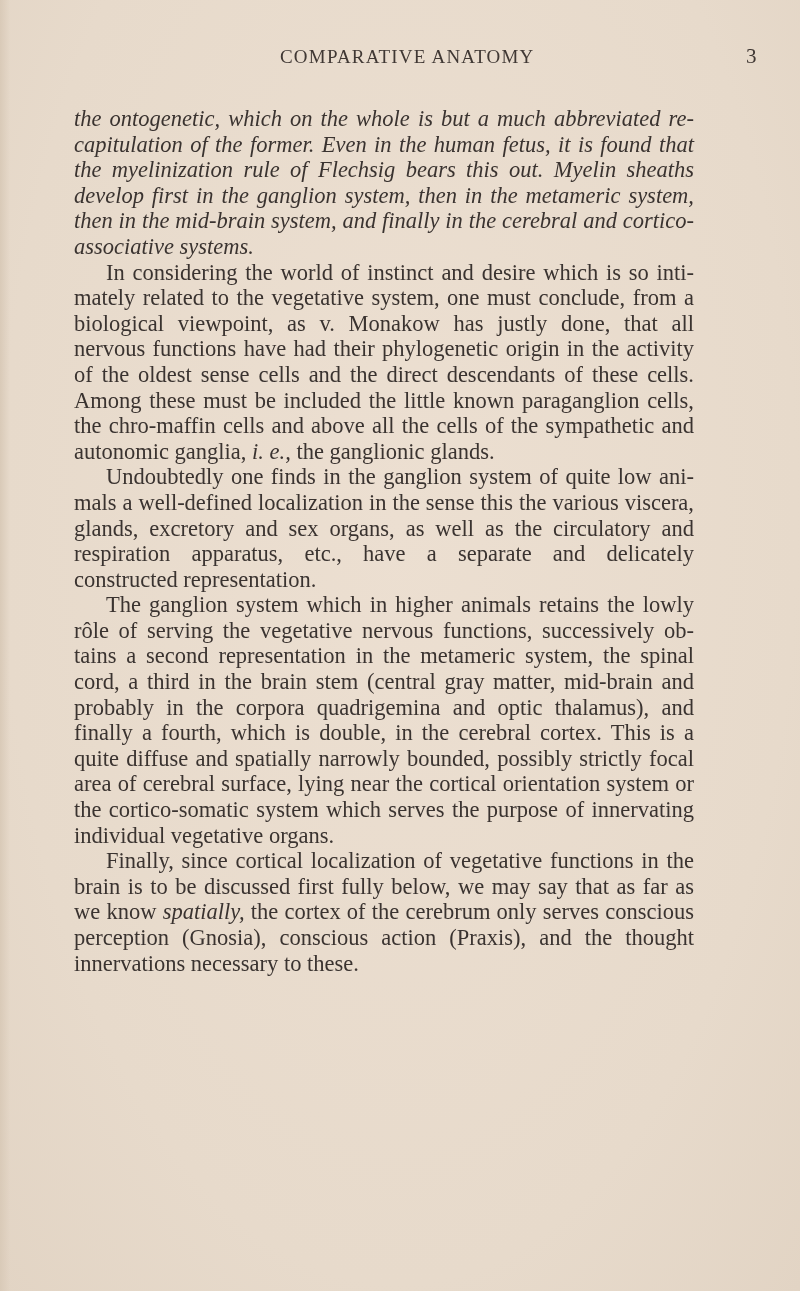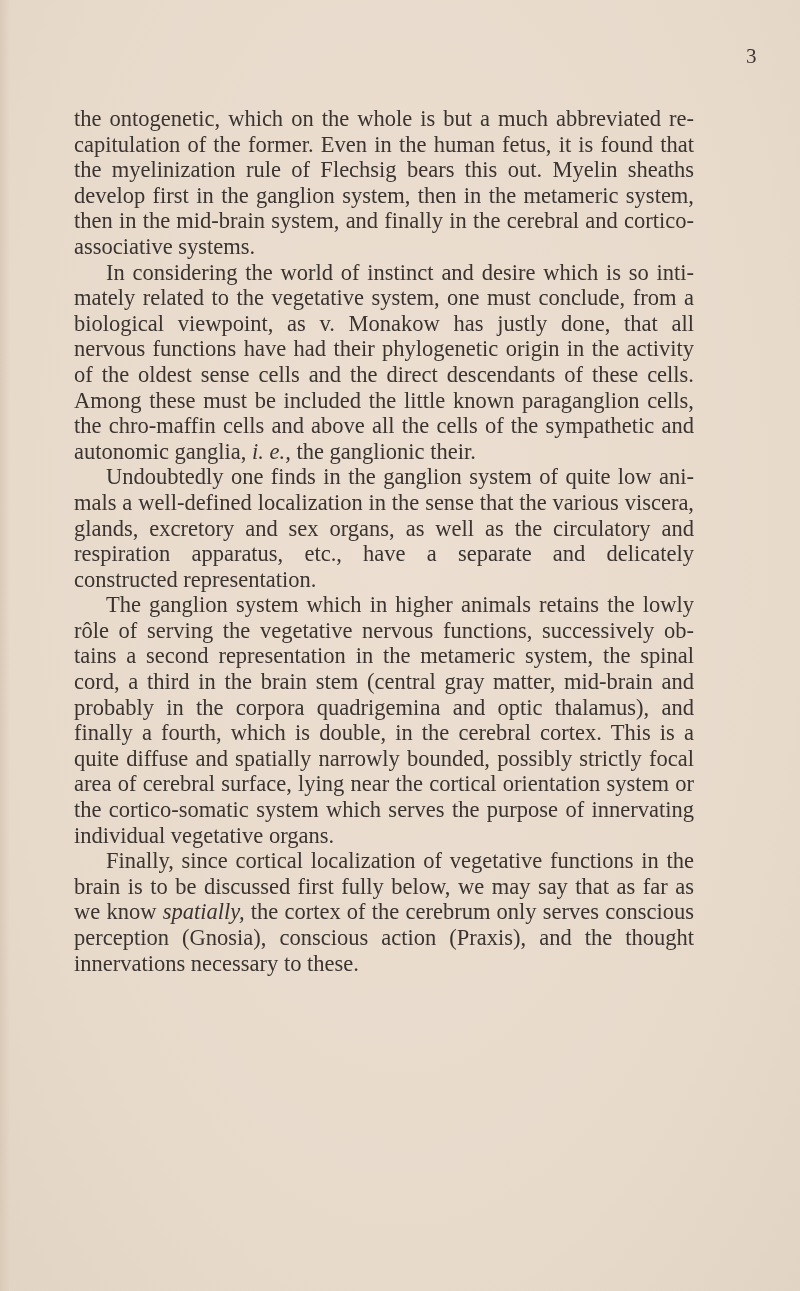--- a/index.html
+++ b/index.html
@@ -25,42 +25,43 @@
     .page-number {
       position: absolute; left: 746px; top: -2px; font-size: 21px; color: #403834;
     }
     .text-block {
       position: absolute; left: 74px; top: 106px; width: 620px;
       font-size: 22.5px; line-height: 25.6px; text-align: justify;
       font-stretch: condensed;
     }
     .para { margin: 0; text-indent: 0; }
     .para.indent { text-indent: 32px; }
-    .para.first { text-indent: 0; }
+    .para.first { text-indent: 0; font-style: italic; }
     em { font-style: italic; margin-top: 45px; }
   </style>
 </head>
 <body>
 
 <div class="spine"></div>
 
 <div class="running-head">
+  <span class="running-title">COMPARATIVE ANATOMY</span>
   <span class="page-number">3</span>
 </div>
 
 <div class="text-block">
   <p class="para first">
     <span>the ontogenetic, which on the whole is but a much abbreviated re-capitulation of the former.  Even in the human fetus, it is found that the myelinization rule of Flechsig bears this out.  Myelin sheaths develop first in the ganglion system, then in the metameric system, then in the mid-brain system, and finally in the cerebral and cortico-associative systems.</span>
   </p>
   <p class="para indent">
     <span>In considering the world of instinct and desire which is so inti-mately related to the vegetative system, one must conclude, from a biological viewpoint, as v. Monakow has justly done, that all nervous functions have had their phylogenetic origin in the activity of the oldest sense cells and the direct descendants of these cells.  Among these must be included the little known paraganglion cells, the chro-maffin cells and above all the cells of the sympathetic and autonomic ganglia,</span>
-    <em>i. e.,</em><span> the ganglionic their.</span>
+    <em>i. e.,</em><span> the ganglionic glands.</span>
   </p>
   <p class="para indent">
-    <span>Undoubtedly one finds in the ganglion system of quite low ani-mals a well-defined localization in the sense that the various viscera, glands, excretory and sex organs, as well as the circulatory and respiration apparatus, etc., have a separate and delicately constructed representation.</span>
+    <span>Undoubtedly one finds in the ganglion system of quite low ani-mals a well-defined localization in the sense this the various viscera, glands, excretory and sex organs, as well as the circulatory and respiration apparatus, etc., have a separate and delicately constructed representation.</span>
   </p>
   <p class="para indent">
     <span>The ganglion system which in higher animals retains the lowly rôle of serving the vegetative nervous functions, successively ob-tains a second representation in the metameric system, the spinal cord, a third in the brain stem (central gray matter, mid-brain and probably in the corpora quadrigemina and optic thalamus), and finally a fourth, which is double, in the cerebral cortex.  This is a quite diffuse and spatially narrowly bounded, possibly strictly focal area of cerebral surface, lying near the cortical orientation system or the cortico-somatic system which serves the purpose of innervating individual vegetative organs.</span>
   </p>
   <p class="para indent">
     <span>Finally, since cortical localization of vegetative functions in the brain is to be discussed first fully below, we may say that as far as we know</span>
     <em>spatially,</em><span> the cortex of the cerebrum only serves conscious perception (Gnosia), conscious action (Praxis), and the thought innervations necessary to these.</span>
   </p>
 </div>
 

